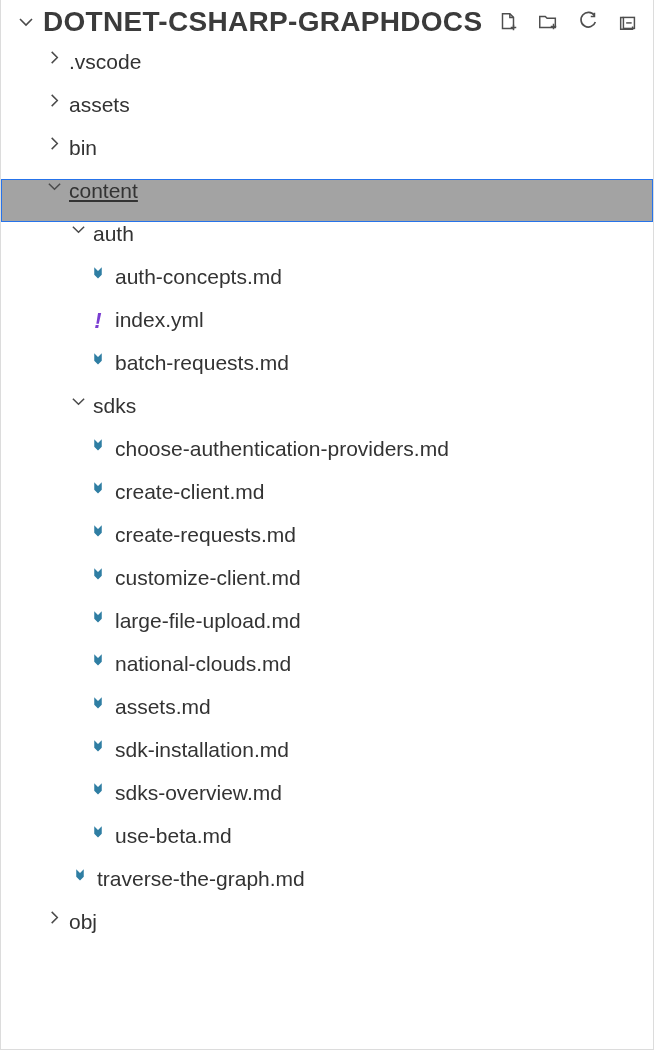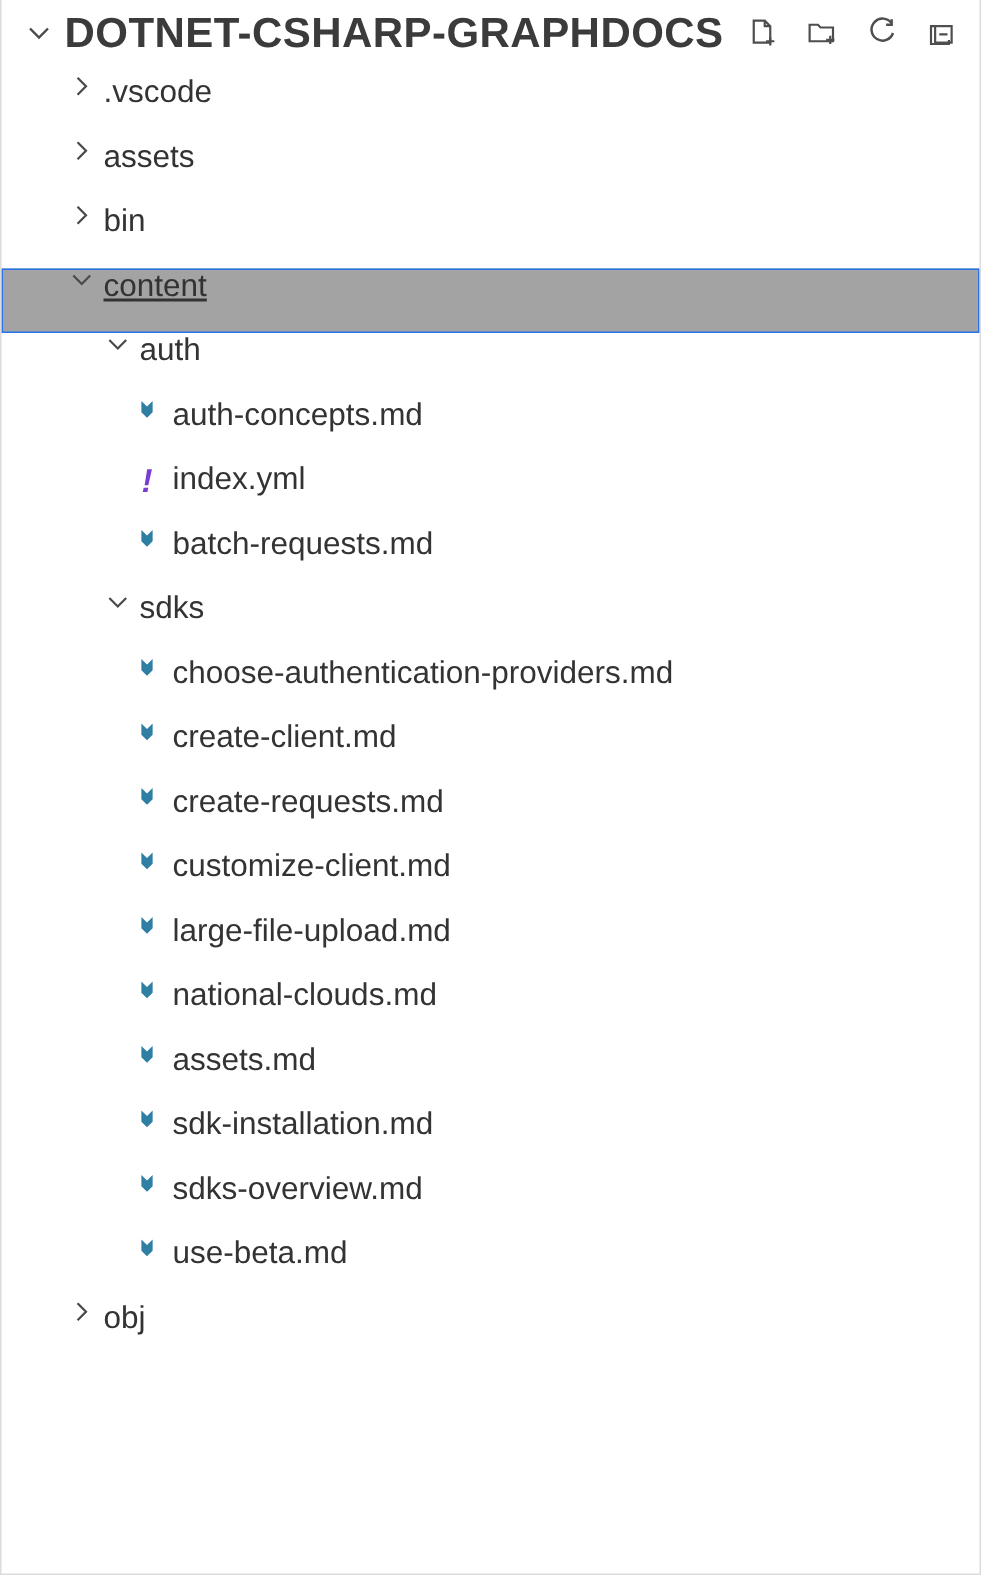--- a/index.html
+++ b/index.html
@@ -284,20 +284,29 @@
     <div class="row">
       <span class="indent d3"></span>
       <span class="fileicon">
         <svg width="18" height="18" viewBox="0 0 24 24">
           <path d="M7 3 L12 8 L17 3 L17 13 L12 18 L7 13 Z" fill="#2f7ea3"></path>
         </svg>
       </span>
       <span class="label">use-beta.md</span>
     </div>
     <div class="row">
+      <span class="indent d2"></span>
+      <span class="fileicon">
+        <svg width="18" height="18" viewBox="0 0 24 24">
+          <path d="M7 3 L12 8 L17 3 L17 13 L12 18 L7 13 Z" fill="#2f7ea3"></path>
+        </svg>
+      </span>
+      <span class="label">traverse-the-graph.md</span>
+    </div>
+    <div class="row">
       <span class="indent d1"></span>
       <span class="twisty">
         <svg width="15" height="15" viewBox="0 0 16 16">
           <path d="M5 2 L11 8 L5 14" fill="none" stroke="#4a4a4a" stroke-width="1.6"></path>
         </svg>
       </span>
       <span class="label">obj</span>
     </div>
   </div>
 

